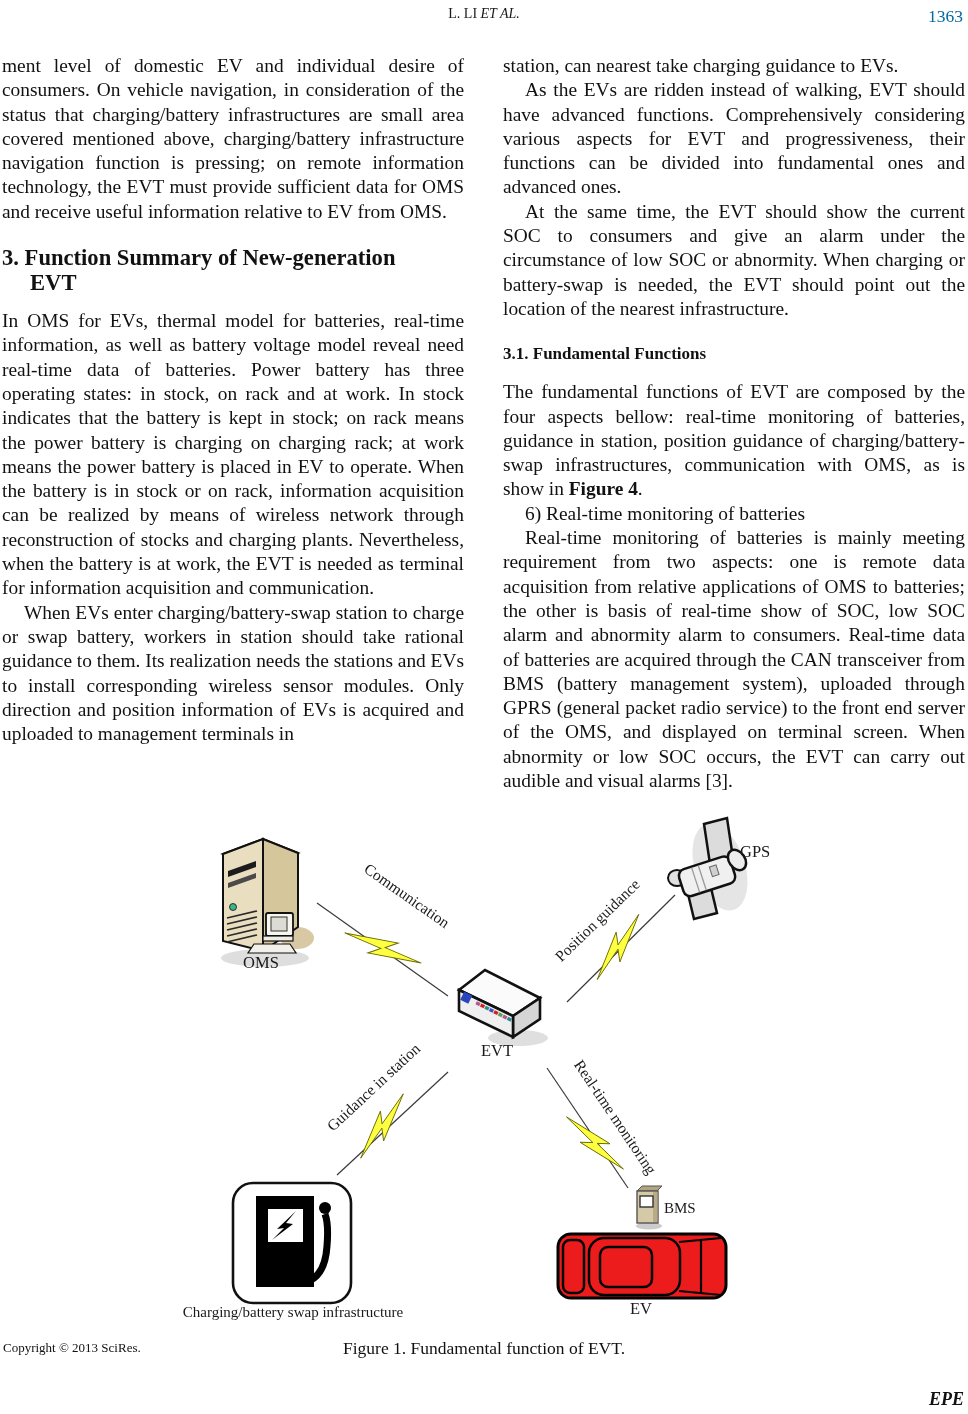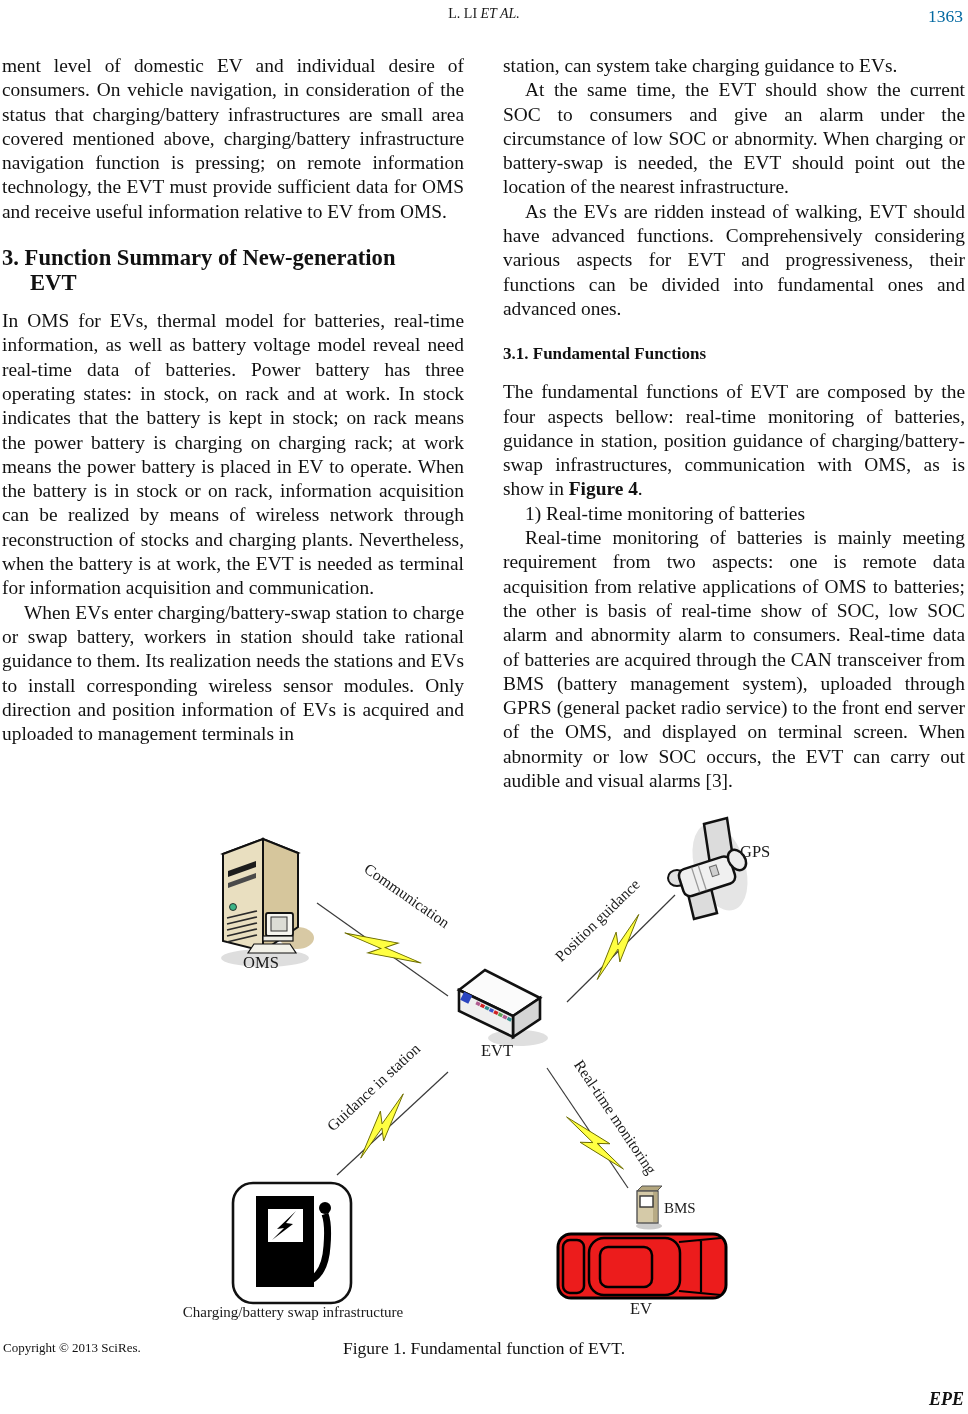--- a/index.html
+++ b/index.html
@@ -71,26 +71,26 @@
     <div class="col">
       <p class="para">ment level of domestic EV and individual desire of consumers. On vehicle navigation, in consideration of the status that charging/battery infrastructures are small area covered mentioned above, charging/battery infrastructure navigation function is pressing; on remote information technology, the EVT must provide sufficient data for OMS and receive useful information relative to EV from OMS.</p>
       <div class="h2">
         <div>3. Function Summary of New-generation</div>
         <div class="h2-line2">EVT</div>
       </div>
       <p class="para">In OMS for EVs, thermal model for batteries, real-time information, as well as battery voltage model reveal need real-time data of batteries. Power battery has three operating states: in stock, on rack and at work. In stock indicates that the battery is kept in stock; on rack means the power battery is charging on charging rack; at work means the power battery is placed in EV to operate. When the battery is in stock or on rack, information acquisition can be realized by means of wireless network through reconstruction of stocks and charging plants. Nevertheless, when the battery is at work, the EVT is needed as terminal for information acquisition and communication.</p>
       <p class="para indent">When EVs enter charging/battery-swap station to charge or swap battery, workers in station should take rational guidance to them. Its realization needs the stations and EVs to install corresponding wireless sensor modules. Only direction and position information of EVs is acquired and uploaded to management terminals in</p>
     </div>
     <div class="col">
-      <p class="para">station, can system take charging guidance to EVs.</p>
+      <p class="para">station, can nearest take charging guidance to EVs.</p>
+      <p class="para indent">As the EVs are ridden instead of walking, EVT should have advanced functions. Comprehensively considering various aspects for EVT and progressiveness, their functions can be divided into fundamental ones and advanced ones.</p>
       <p class="para indent">At the same time, the EVT should show the current SOC to consumers and give an alarm under the circumstance of low SOC or abnormity. When charging or battery-swap is needed, the EVT should point out the location of the nearest infrastructure.</p>
-      <p class="para indent">As the EVs are ridden instead of walking, EVT should have advanced functions. Comprehensively considering various aspects for EVT and progressiveness, their functions can be divided into fundamental ones and advanced ones.</p>
       <div class="h3">3.1. Fundamental Functions</div>
       <p class="para"><span>The fundamental functions of EVT are composed by the four aspects bellow: real-time monitoring of batteries, guidance in station, position guidance of charging/battery-swap infrastructures, communication with OMS, as is show in </span><b>Figure 4</b><span>.</span></p>
-      <p class="para indent">1) Real-time monitoring of batteries</p>
+      <p class="para indent">6) Real-time monitoring of batteries</p>
       <p class="para indent">Real-time monitoring of batteries is mainly meeting requirement from two aspects: one is remote data acquisition from relative applications of OMS to batteries; the other is basis of real-time show of SOC, low SOC alarm and abnormity alarm to consumers. Real-time data of batteries are acquired through the CAN transceiver from BMS (battery management system), uploaded through GPRS (general packet radio service) to the front end server of the OMS, and displayed on terminal screen. When abnormity or low SOC occurs, the EVT can carry out audible and visual alarms [3].</p>
     </div>
   </div>
 
   <svg class="figure-svg" width="968" height="520" viewBox="0 0 968 520">
 
     <g stroke="#3a3a3a" stroke-width="1.2">
       <line x1="317" y1="93" x2="448" y2="186"></line>
       <line x1="567" y1="192" x2="675" y2="85"></line>
       <line x1="337" y1="365" x2="448" y2="262"></line>

